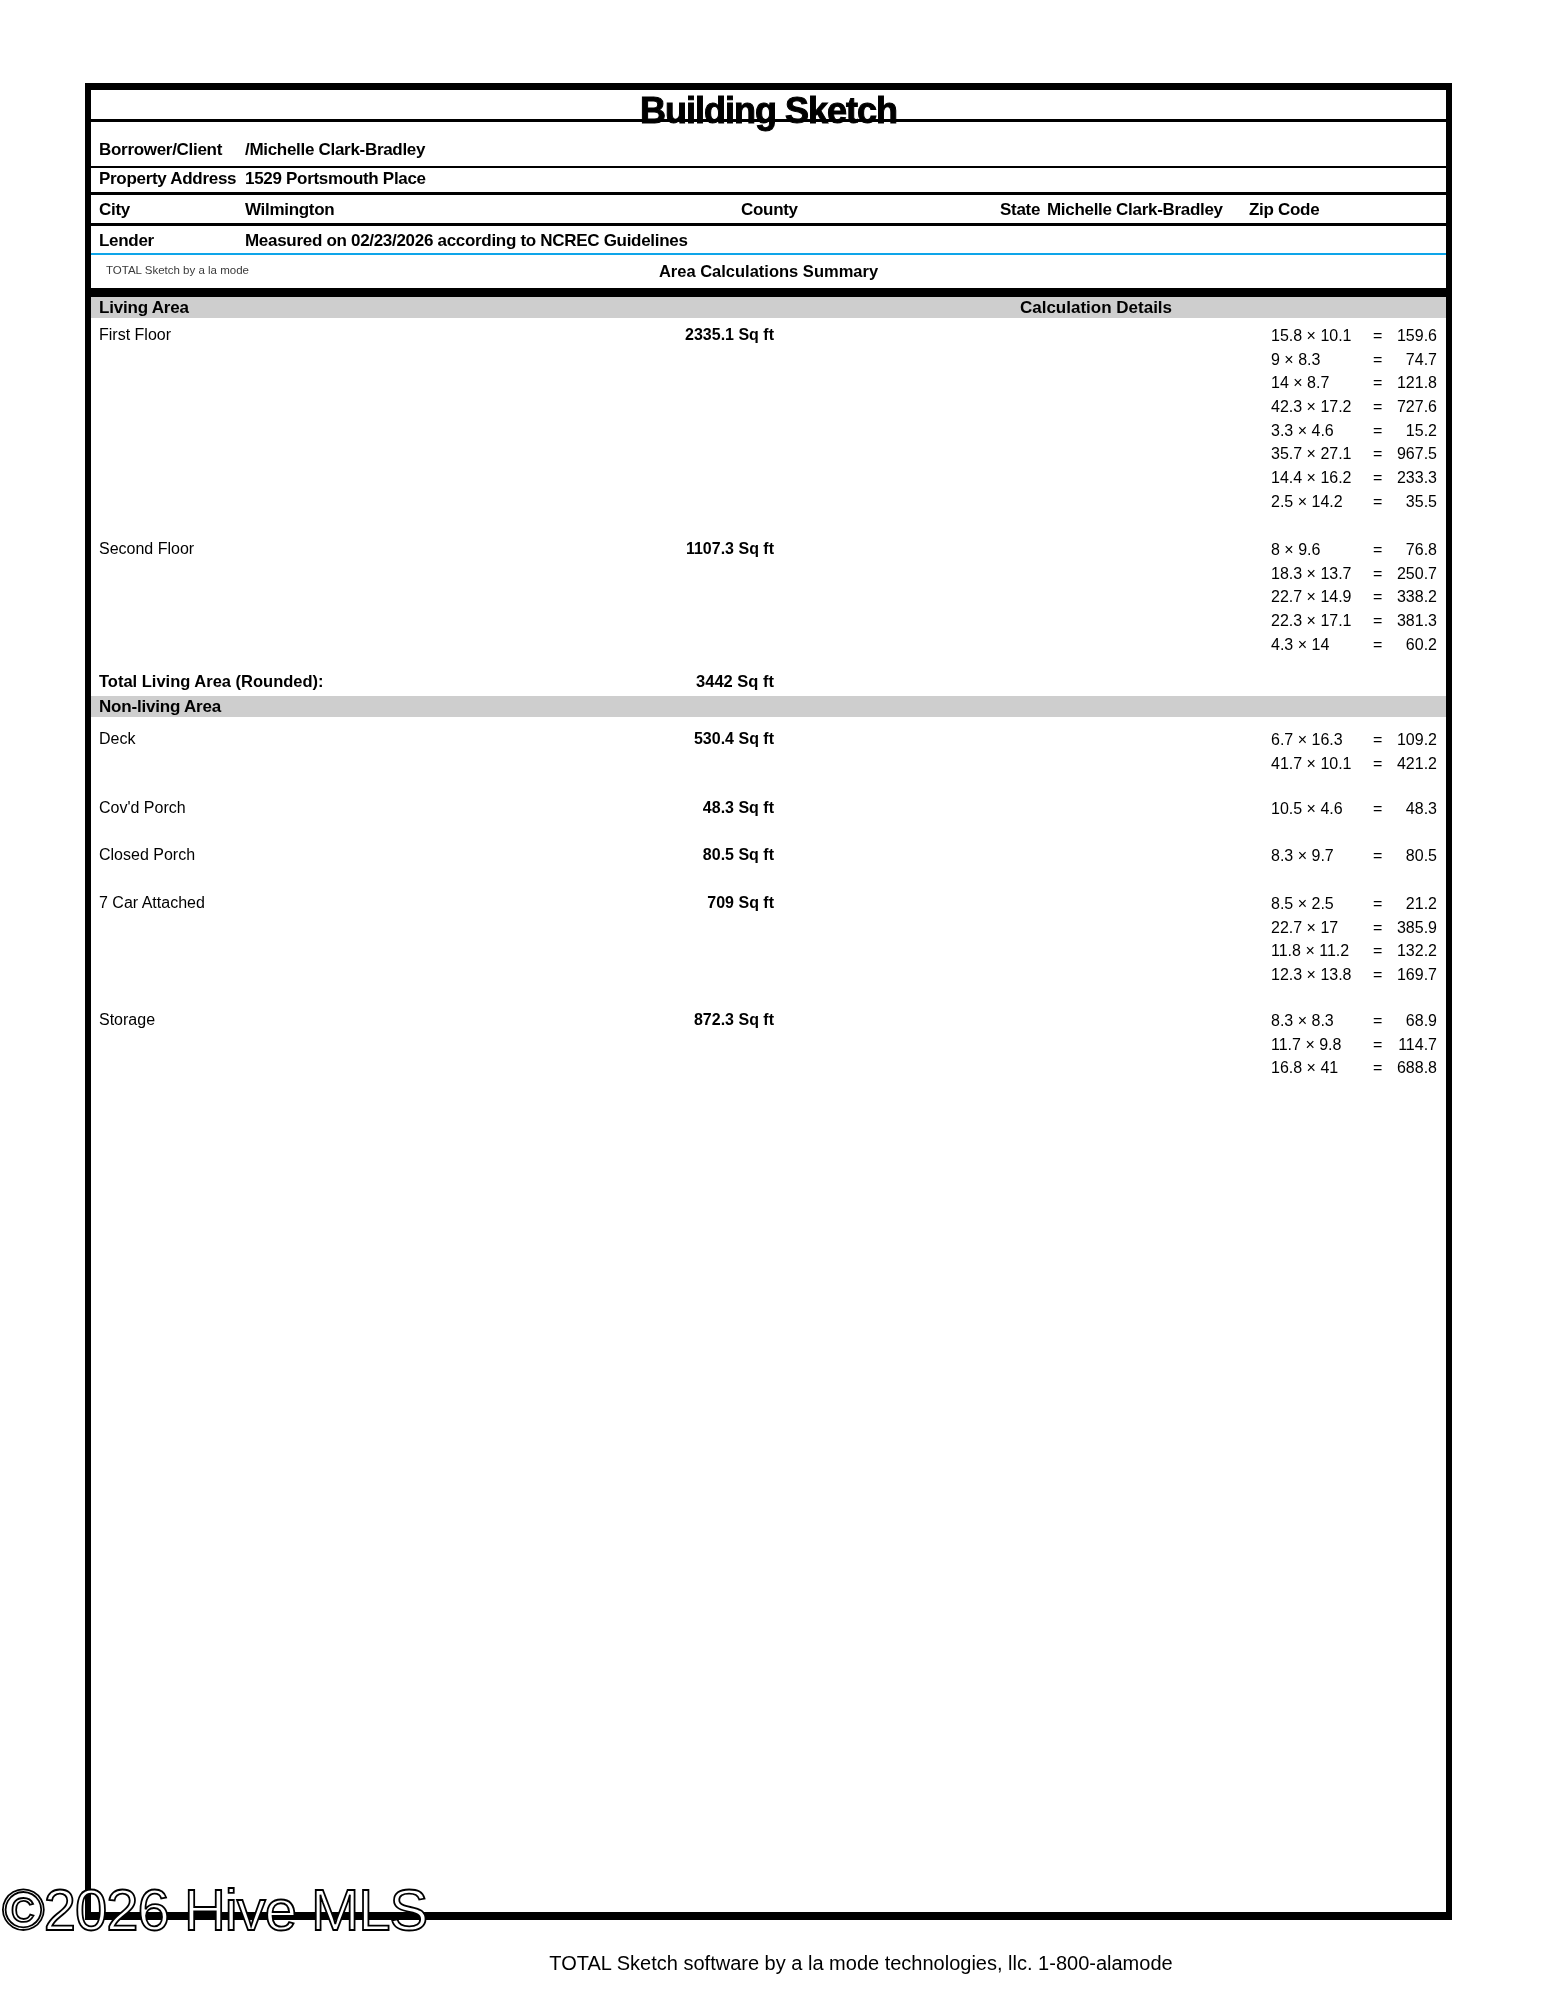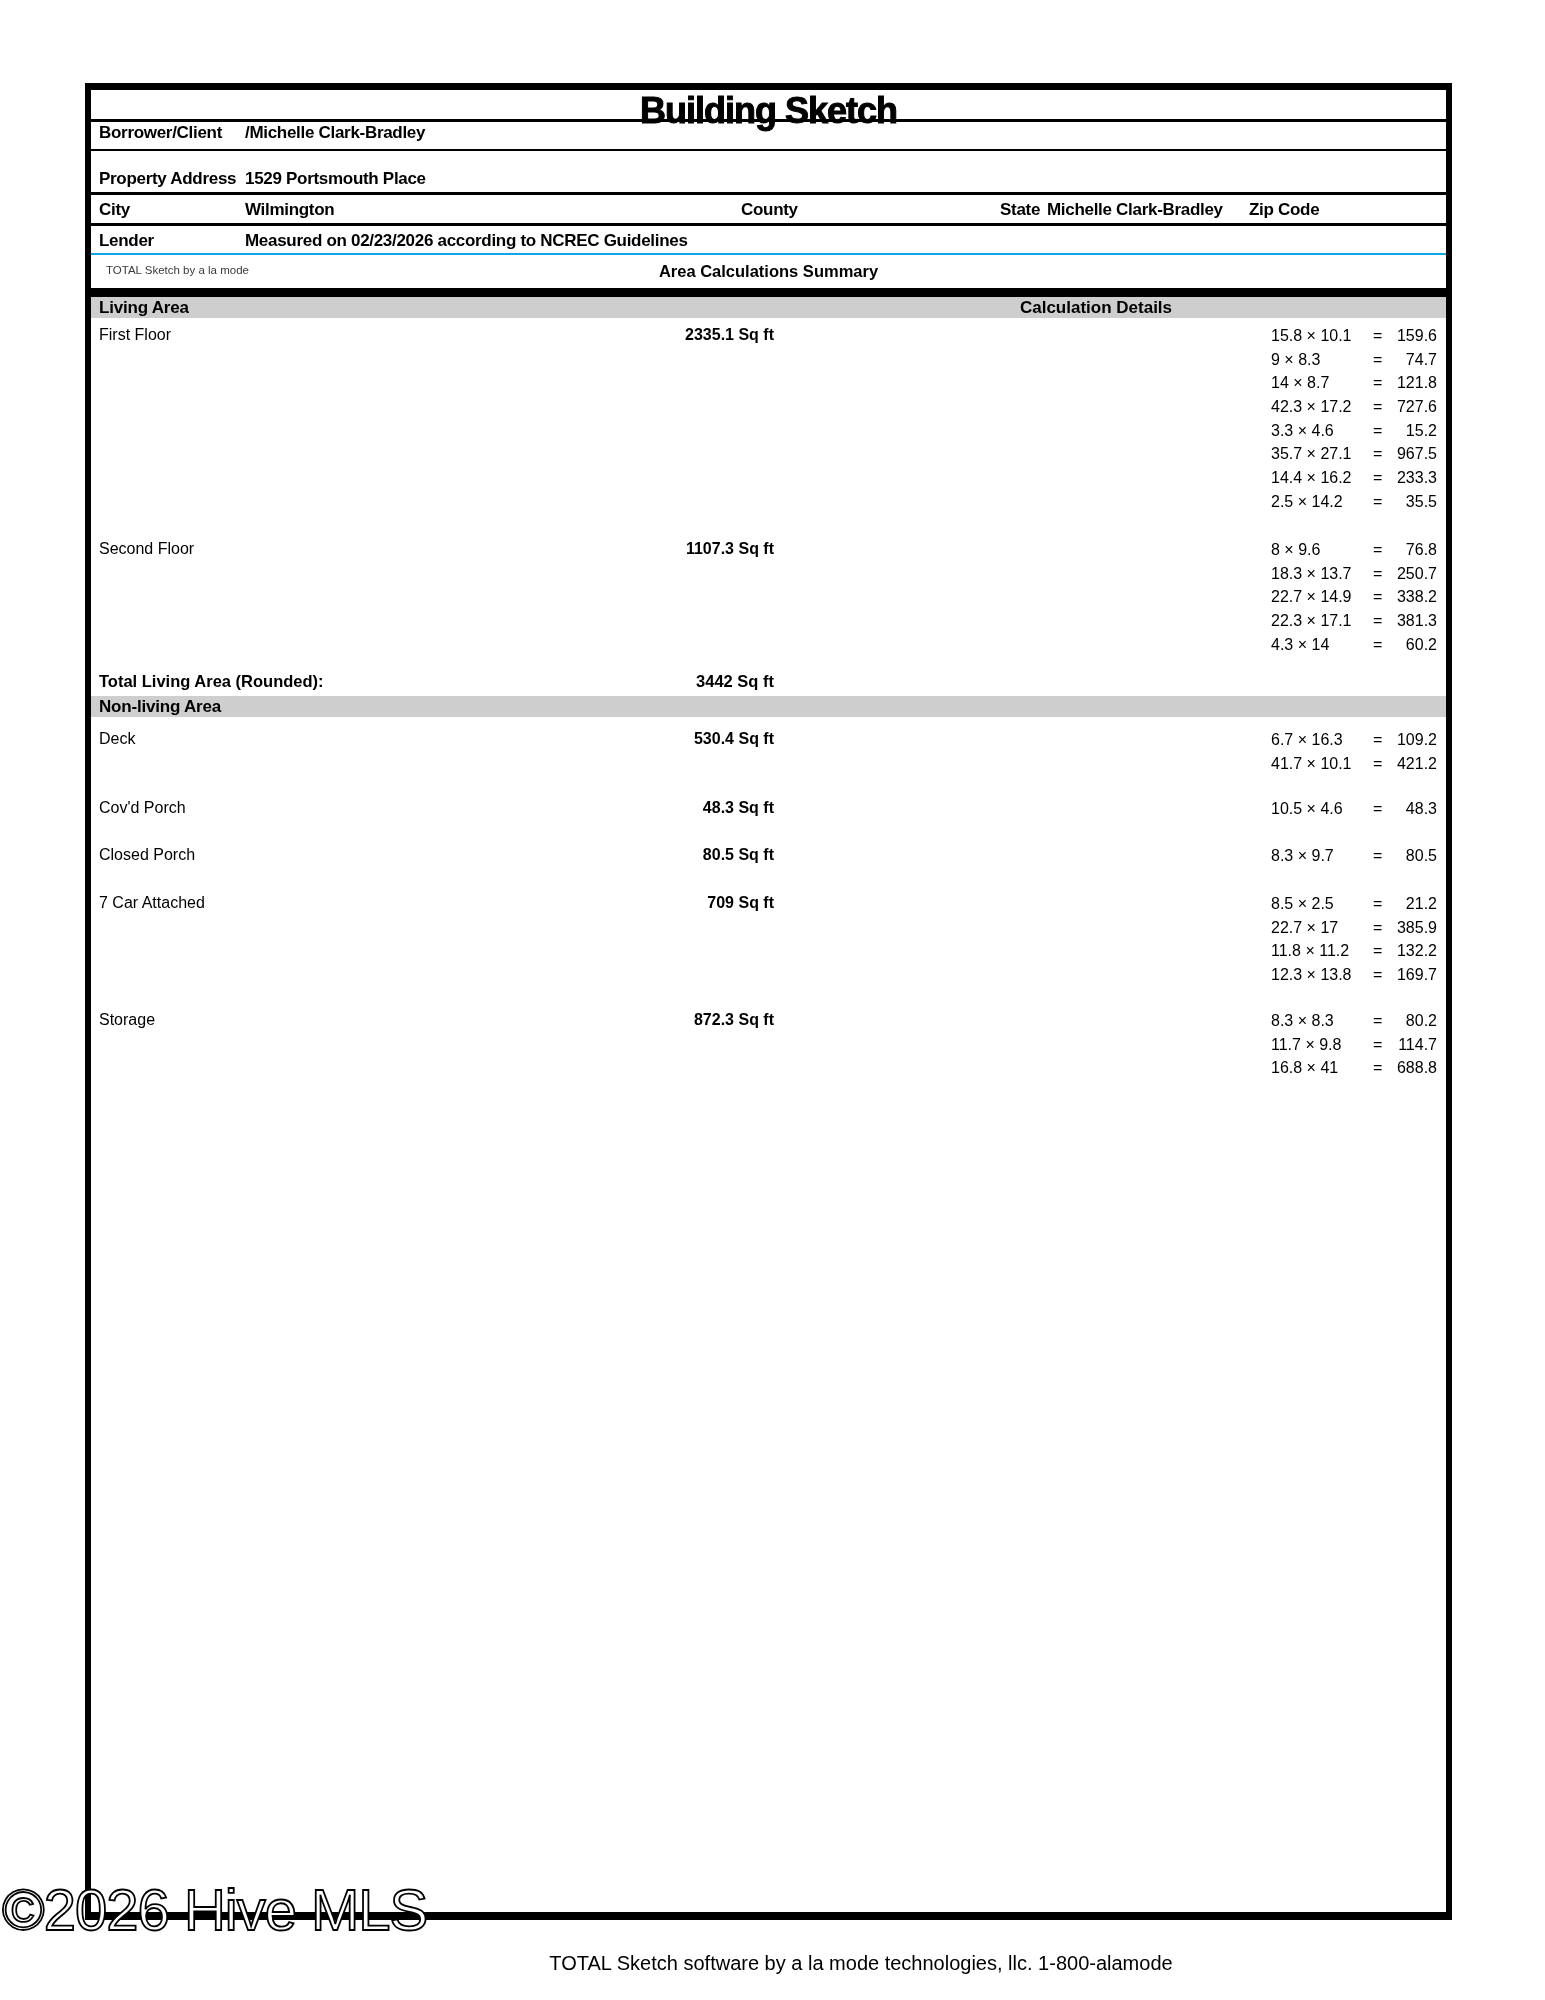--- a/index.html
+++ b/index.html
@@ -9,21 +9,21 @@
   
   .sheet{position:absolute;left:85px;top:83px;width:1367px;height:1837px;
          border:6px solid #000;border-top-width:7px;border-bottom-width:8px;
          box-sizing:border-box;background:#fff;}
 
   .row{position:absolute;left:0;width:100%;box-sizing:border-box;}
   .title-row{top:0;height:32px;border-bottom:3px solid #000;text-align:center;}
   .title-text{font-size:36px;font-weight:bold;line-height:42px;letter-spacing:-1px;
               -webkit-text-stroke:1px #000;}
 
-  .hrow1{top:28px;height:33px;border-bottom:2px solid #000;}
+  .hrow1{top:45px;height:33px;border-bottom:2px solid #000;}
   .hrow2{top:74px;height:31px;border-bottom:3px solid #000;padding-left:30px;}
   .hrow3{top:105px;height:31px;border-bottom:3px solid #000;}
   .hrow4{top:136px;height:29px;border-bottom:2px solid #0ea5e9;}
   .hrow5{top:165px;height:33px;padding-left:12px;}
 
   .hlabel,.hvalue{position:absolute;top:0;font-size:17px;font-weight:bold;
                   letter-spacing:-0.3px;white-space:nowrap;}
   .hrow1 .hlabel,.hrow1 .hvalue{line-height:29px;}
   .hrow2 .hlabel,.hrow2 .hvalue{line-height:30px;}
   .hrow3 .hlabel,.hrow3 .hvalue{line-height:30px;}
@@ -267,21 +267,21 @@
   </div>
           </div>
   </div>
         <div class="area-item" style="top: 919px;">
     <span class="area-name">Storage</span>
     <span class="area-value">872.3 Sq ft</span>
     <div class="calcs">
             <div class="calc-line">
     <span class="calc-expr">8.3 × 8.3</span>
     <span class="calc-eq">=</span>
-    <span class="calc-result">80.2</span>
+    <span class="calc-result">68.9</span>
   </div>
             <div class="calc-line">
     <span class="calc-expr">11.7 × 9.8</span>
     <span class="calc-eq">=</span>
     <span class="calc-result">114.7</span>
   </div>
             <div class="calc-line">
     <span class="calc-expr">16.8 × 41</span>
     <span class="calc-eq">=</span>
     <span class="calc-result">688.8</span>

